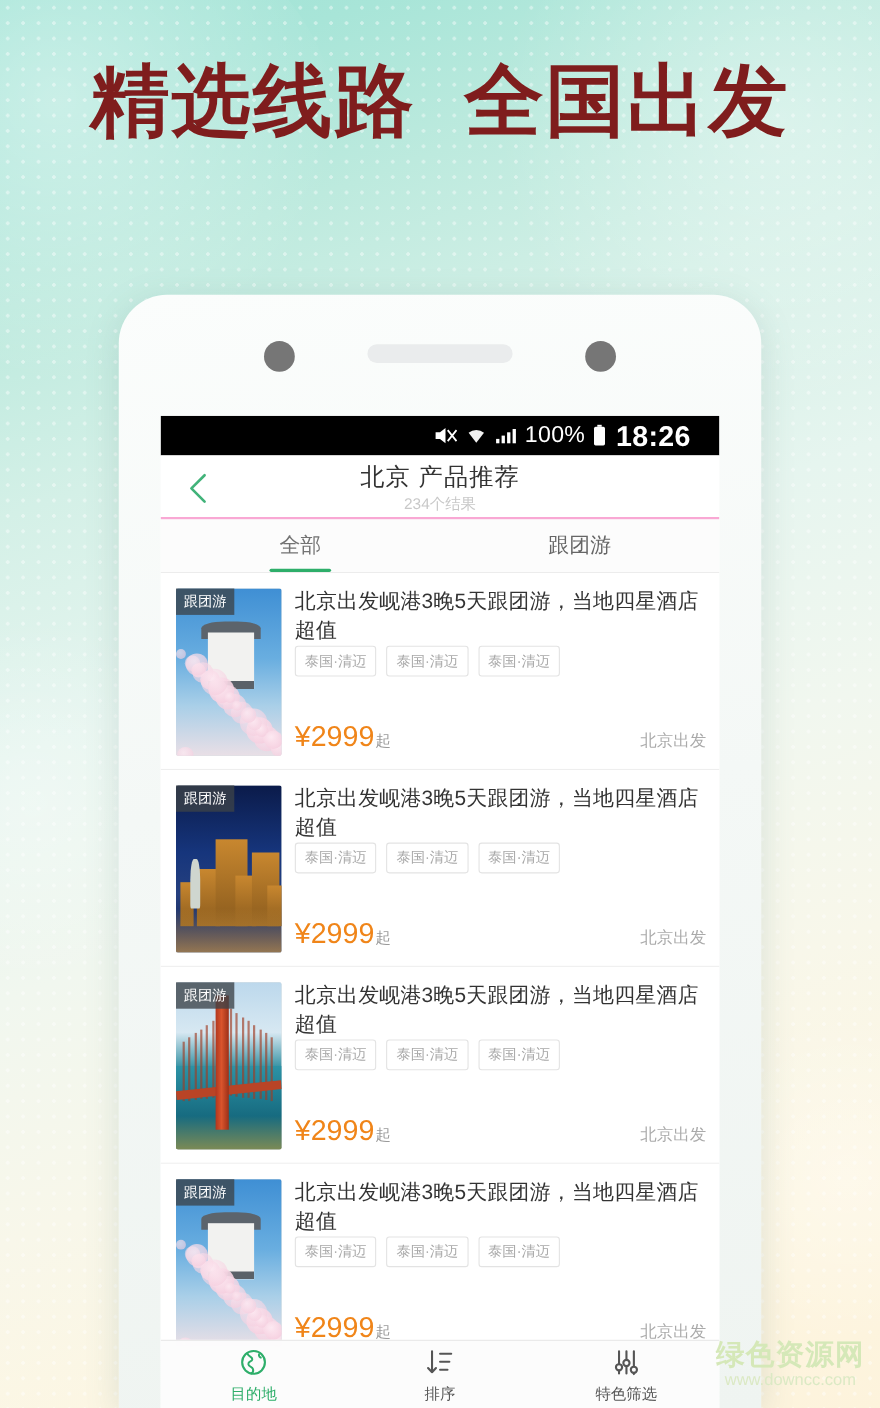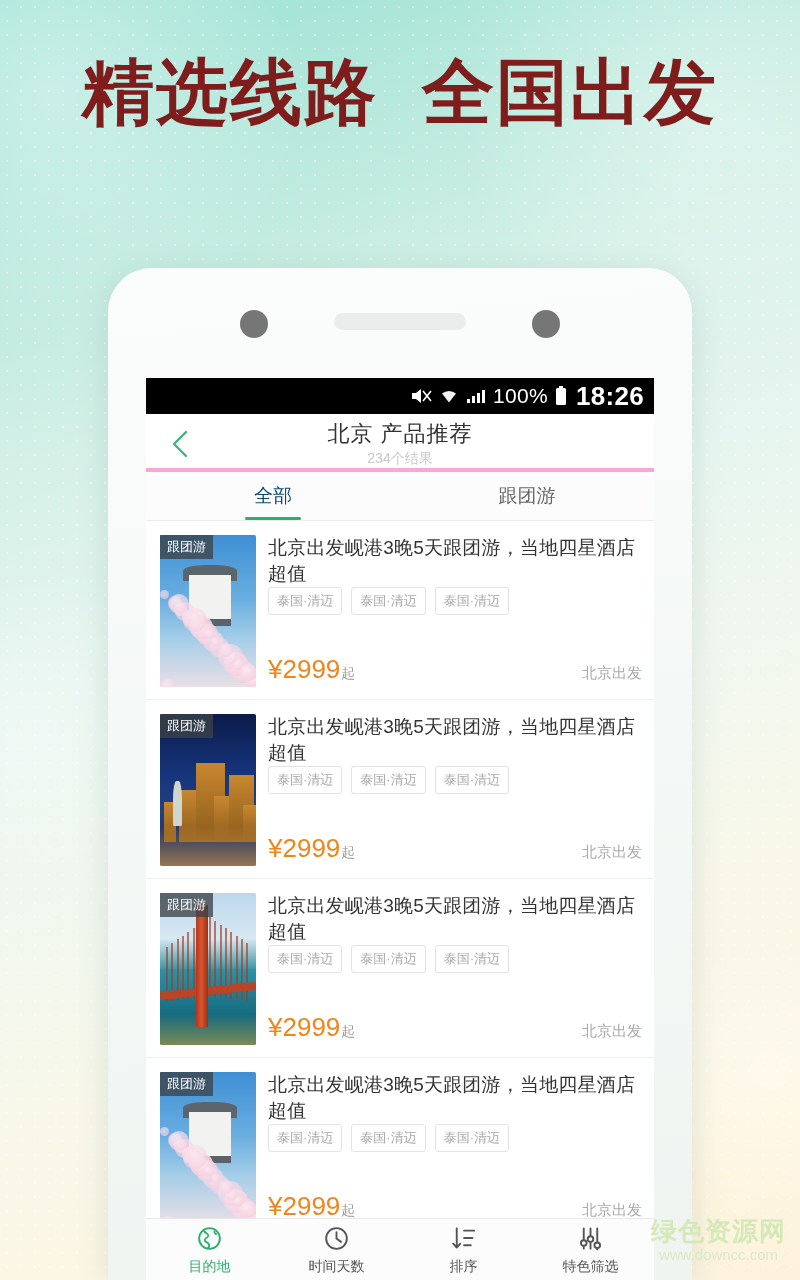--- a/index.html
+++ b/index.html
@@ -73,31 +73,31 @@
   #screen {
     position:absolute; left:38px; top:110px;
     width:508px; height:902px;
     background:#fff; overflow:hidden;
   }
 
   
   #status-bar {
     height:36px; background:#000; color:#fff;
     display:flex; align-items:center; justify-content:flex-end;
-    padding-right:10px; gap:7px;
+    padding-right:26px; gap:7px;
     font-size:21px; letter-spacing:.3px;
   }
   .sb-ico { display:inline-flex; align-items:center; }
   #battery-pct { font-size:21px; }
   #clock-time { font-size:26px; margin-left:2px;font-weight:bold; }
 
   
   #app-header {
     position:relative; height:58px; background:#fff;
-    border-bottom:4px solid #f9a8d4;
+    border-bottom:2px solid #f9a8d4;
   }
   #back-button {
     position:absolute; left:14px; top:10px;
     width:40px; height:40px;
     display:flex; align-items:center; justify-content:center;
   }
   #header-titles {
     position:absolute; left:0; top:6px; width:100%;
     text-align:center;
   }
@@ -107,21 +107,21 @@
   
   #tab-bar {
     display:flex; height:49px; background:#fcfcfc;
     border-bottom:1px solid #ececec;
   }
   .tab {
     flex:1; position:relative;
     display:flex; align-items:center; justify-content:center;
     font-size:19px; color:#666;
   }
-  .tab.active { color:#0c4a6e; }
+  .tab.active { color:#737373; }
   .tab.active::after {
     content:""; position:absolute; bottom:0; left:50%;
     transform:translateX(-50%);
     width:56px; height:3px; background:#2eae6a; border-radius:2px;
   }
 
   
   #product-list { background:#fff; }
   .product-card {
     display:flex; padding:14px 12px 12px 14px;
@@ -452,27 +452,20 @@
         <div class="nav-item active">
           <span><svg width="27" height="27" viewBox="0 0 24 24">
               <circle cx="12" cy="12" r="9.2" fill="none" stroke="currentColor" stroke-width="1.7"></circle>
               <path d="M7 5c1 2.6 4 2.2 4 4.4S7.6 11 7.8 13.4 11 15 11.6 17.6 10 21 10 21" fill="none" stroke="currentColor" stroke-width="1.6"></path>
               <path d="M16.5 5.2c-.6 1.8.6 2.8 2 3.2" fill="none" stroke="currentColor" stroke-width="1.6"></path>
             </svg></span>
           <span class="nav-label">目的地</span>
         </div>
         <div class="nav-item">
           <span><svg width="27" height="27" viewBox="0 0 24 24">
-              <circle cx="12" cy="12" r="9.2" fill="none" stroke="currentColor" stroke-width="1.7"></circle>
-              <path d="M12 6.4V12l4 3" fill="none" stroke="currentColor" stroke-width="1.7" stroke-linecap="round"></path>
-            </svg></span>
-          <span class="nav-label">时间天数</span>
-        </div>
-        <div class="nav-item">
-          <span><svg width="27" height="27" viewBox="0 0 24 24">
               <path d="M6 3v17M6 20l-3.2-3.4M6 20l3.2-3.4" stroke="currentColor" stroke-width="1.7" fill="none" stroke-linecap="round" stroke-linejoin="round"></path>
               <path d="M12.5 5h9M12.5 11.5h7.5M12.5 18h6" stroke="currentColor" stroke-width="1.7" fill="none" stroke-linecap="round"></path>
             </svg></span>
           <span class="nav-label">排序</span>
         </div>
         <div class="nav-item">
           <span><svg width="27" height="27" viewBox="0 0 24 24">
               <path d="M6 3v10M12 3v6M18 3v12" stroke="currentColor" stroke-width="1.7" fill="none" stroke-linecap="round"></path>
               <circle cx="6" cy="16" r="2.5" fill="none" stroke="currentColor" stroke-width="1.7"></circle>
               <circle cx="12" cy="12.5" r="2.5" fill="none" stroke="currentColor" stroke-width="1.7"></circle>

